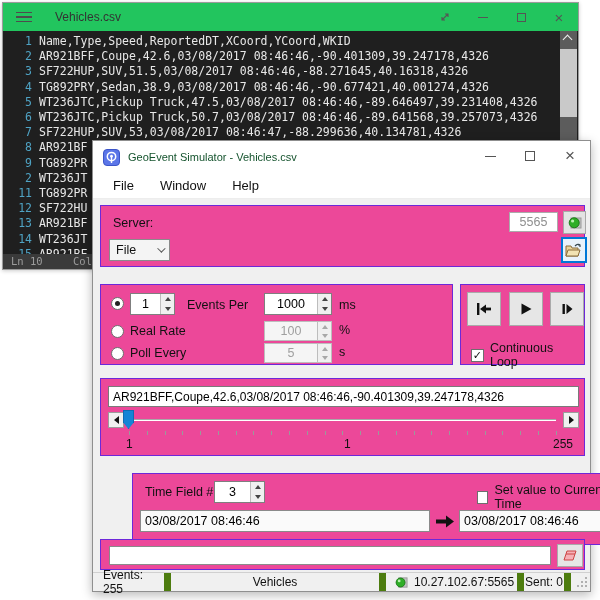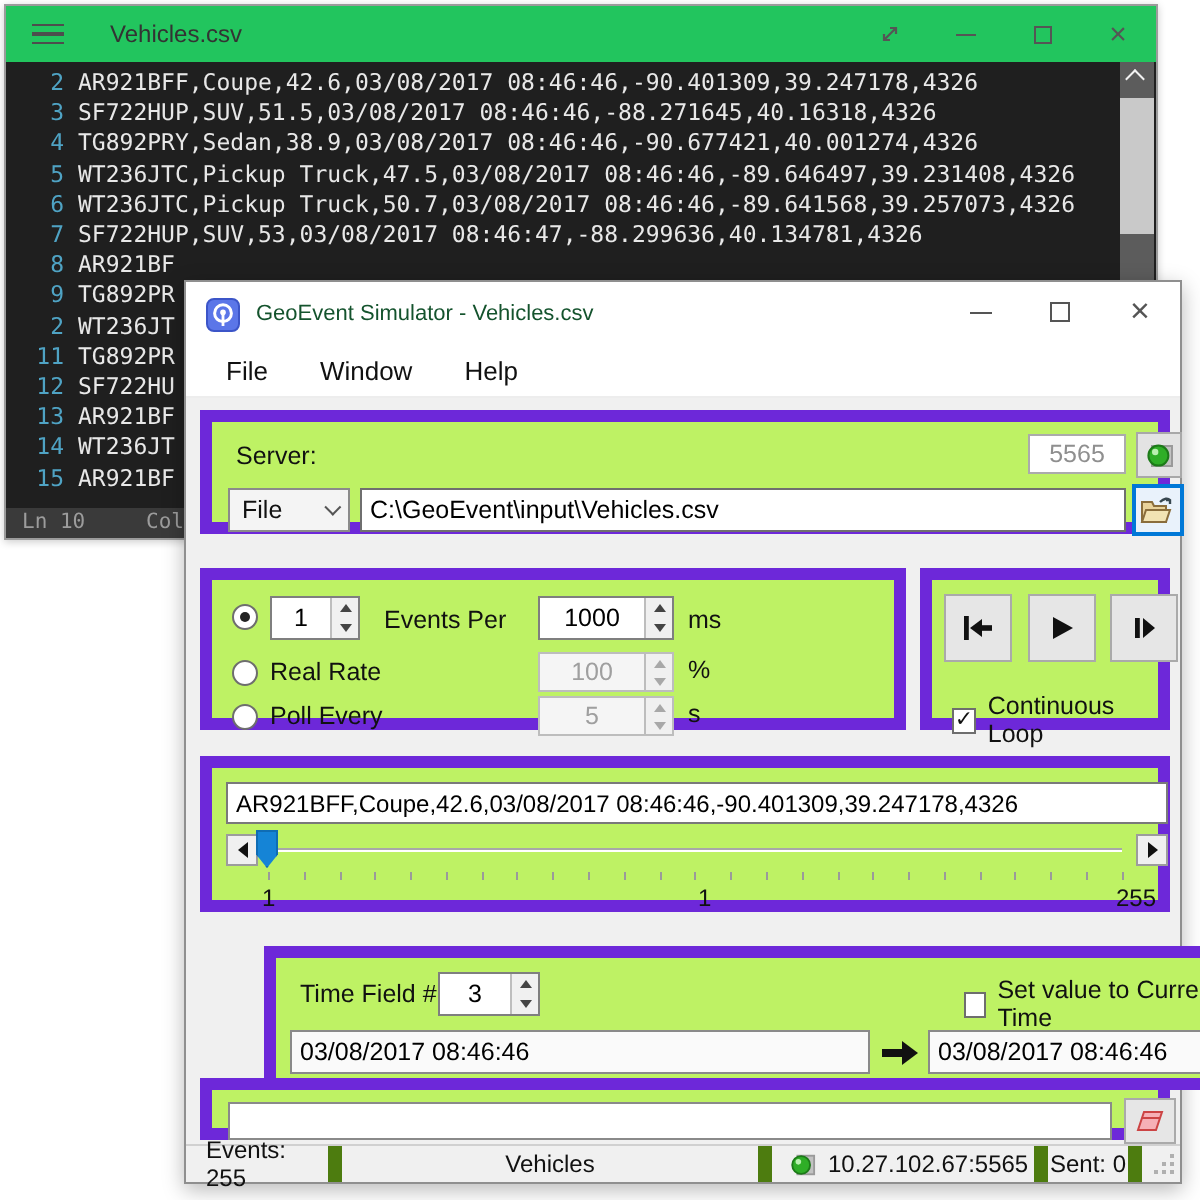--- a/index.html
+++ b/index.html
@@ -26,21 +26,21 @@
 
   
   #sim { left:92px; top:140px; width:499px; height:452px; border:1px solid #8f8f8f; background:#f0f0f0; box-shadow:0 3px 10px rgba(0,0,0,.28); }
   .sim-titlebar { height:32px; background:#fff; display:flex; align-items:center; position:relative; }
   .app-icon { margin-left:10px; }
   .sim-title { margin-left:8px; font-size:11px; color:#14532d; }
   .sim-btns { position:absolute; right:0; top:0; display:flex; }
   .sim-btn { width:40px; height:30px; display:flex; align-items:center; justify-content:center; color:#555; }
   .menubar { height:26px; background:#fff; display:flex; align-items:center; gap:26px; padding-left:20px; font-size:13px; color:#111; border-bottom:1px solid #ededed; }
   .menu-item { cursor:default; }
-  .gb { position:absolute; border:6px solid #6d28d9; background:#bef264;text-decoration:underline; }
+  .gb { position:absolute; border:1px solid #6d28d9; background:#ec4899;text-decoration:underline; }
   label, .lbl { font-size:12.5px; color:#111; }
 
   .tf { border:1px solid #8b8b8b; background:#fff; font-size:12.5px; color:#000; padding:0 4px; display:flex; align-items:center; overflow:hidden; white-space:nowrap; }
   .tf.dis { color:#8f8f8f; border-color:#ababab; }
   .tf.gray { background:#fafafa; }
 
   
   .spin { position:absolute; border:1px solid #7f7f7f; background:#fff; display:flex; }
   .spin .val { flex:1; text-align:center; font-size:12.5px; line-height:20px; color:#000; }
   .spin .arrows { width:14px; border-left:1px solid #bdbdbd; display:flex; flex-direction:column; }
@@ -93,20 +93,21 @@
         </div>
       <div class="ed-btn">
           <span style="display:block;width:9px;height:9px;border:1px solid #555;"></span>
         </div>
       <div class="ed-btn">
           <span style="font-size:15px;">×</span>
         </div>
     </div>
   </div>
   <div class="ed-body">
+      <div class="csv-row"><span class="csv-num">1</span><span class="csv-text">Name,Type,Speed,ReportedDT,XCoord,YCoord,WKID</span></div>
       <div class="csv-row"><span class="csv-num">2</span><span class="csv-text">AR921BFF,Coupe,42.6,03/08/2017 08:46:46,-90.401309,39.247178,4326</span></div>
       <div class="csv-row"><span class="csv-num">3</span><span class="csv-text">SF722HUP,SUV,51.5,03/08/2017 08:46:46,-88.271645,40.16318,4326</span></div>
       <div class="csv-row"><span class="csv-num">4</span><span class="csv-text">TG892PRY,Sedan,38.9,03/08/2017 08:46:46,-90.677421,40.001274,4326</span></div>
       <div class="csv-row"><span class="csv-num">5</span><span class="csv-text">WT236JTC,Pickup Truck,47.5,03/08/2017 08:46:46,-89.646497,39.231408,4326</span></div>
       <div class="csv-row"><span class="csv-num">6</span><span class="csv-text">WT236JTC,Pickup Truck,50.7,03/08/2017 08:46:46,-89.641568,39.257073,4326</span></div>
       <div class="csv-row"><span class="csv-num">7</span><span class="csv-text">SF722HUP,SUV,53,03/08/2017 08:46:47,-88.299636,40.134781,4326</span></div>
       <div class="csv-row"><span class="csv-num">8</span><span class="csv-text">AR921BF</span></div>
       <div class="csv-row"><span class="csv-num">9</span><span class="csv-text">TG892PR</span></div>
       <div class="csv-row"><span class="csv-num">2</span><span class="csv-text">WT236JT</span></div>
       <div class="csv-row"><span class="csv-num">11</span><span class="csv-text">TG892PR</span></div>
@@ -159,21 +160,20 @@
       <svg width="14" height="14" viewBox="0 0 14 14">
         <rect x="3" y="2" width="10" height="10" fill="#c2c2c2" stroke="#9a9a9a"></rect>
         <circle cx="6.2" cy="6.8" r="5" fill="#2fae27" stroke="#1c7a18"></circle>
         <circle cx="4.6" cy="5" r="1.6" fill="#baf0b0"></circle>
       </svg>
     </div>
     <div style="position:absolute;left:8px;top:33px;width:61px;height:22px;background:#f4f4f4;border:1px solid #8b8b8b;display:flex;align-items:center;padding:0 6px;">
       <span class="lbl">File</span>
       <span style="margin-left:auto;width:6px;height:6px;border-right:1.5px solid #555;border-bottom:1.5px solid #555;transform:rotate(45deg) translateY(-2px);"></span>
     </div>
-    <div class="tf" style="position:absolute;left:74px;top:33px;width:383px;height:22px;border-color:#6f6f6f;">C:\GeoEvent\input\Vehicles.csv</div>
     <div style="position:absolute;left:460px;top:31px;width:26px;height:26px;background:#e9f2fb;border:2px solid #0078d7;display:flex;align-items:center;justify-content:center;">
       <svg width="18" height="15" viewBox="0 0 18 15">
         <path d="M1 4 L1 13 L13 13 L13 5 L7 5 L6 3 L1 3 Z" fill="#e8d29a" stroke="#8a6d3b"></path>
         <path d="M3 7 L15 7 L13 13 L1 13 Z" fill="#f2e3b3" stroke="#8a6d3b"></path>
         <path d="M10 3 C12 1 14 1 15 2 L15 4 M15 2 L13 2" fill="none" stroke="#37474f" stroke-width="1.2"></path>
       </svg>
     </div>
   </div>
 
   <div class="gb" style="left:7px; top:143px; width:353px; height:81px;">

